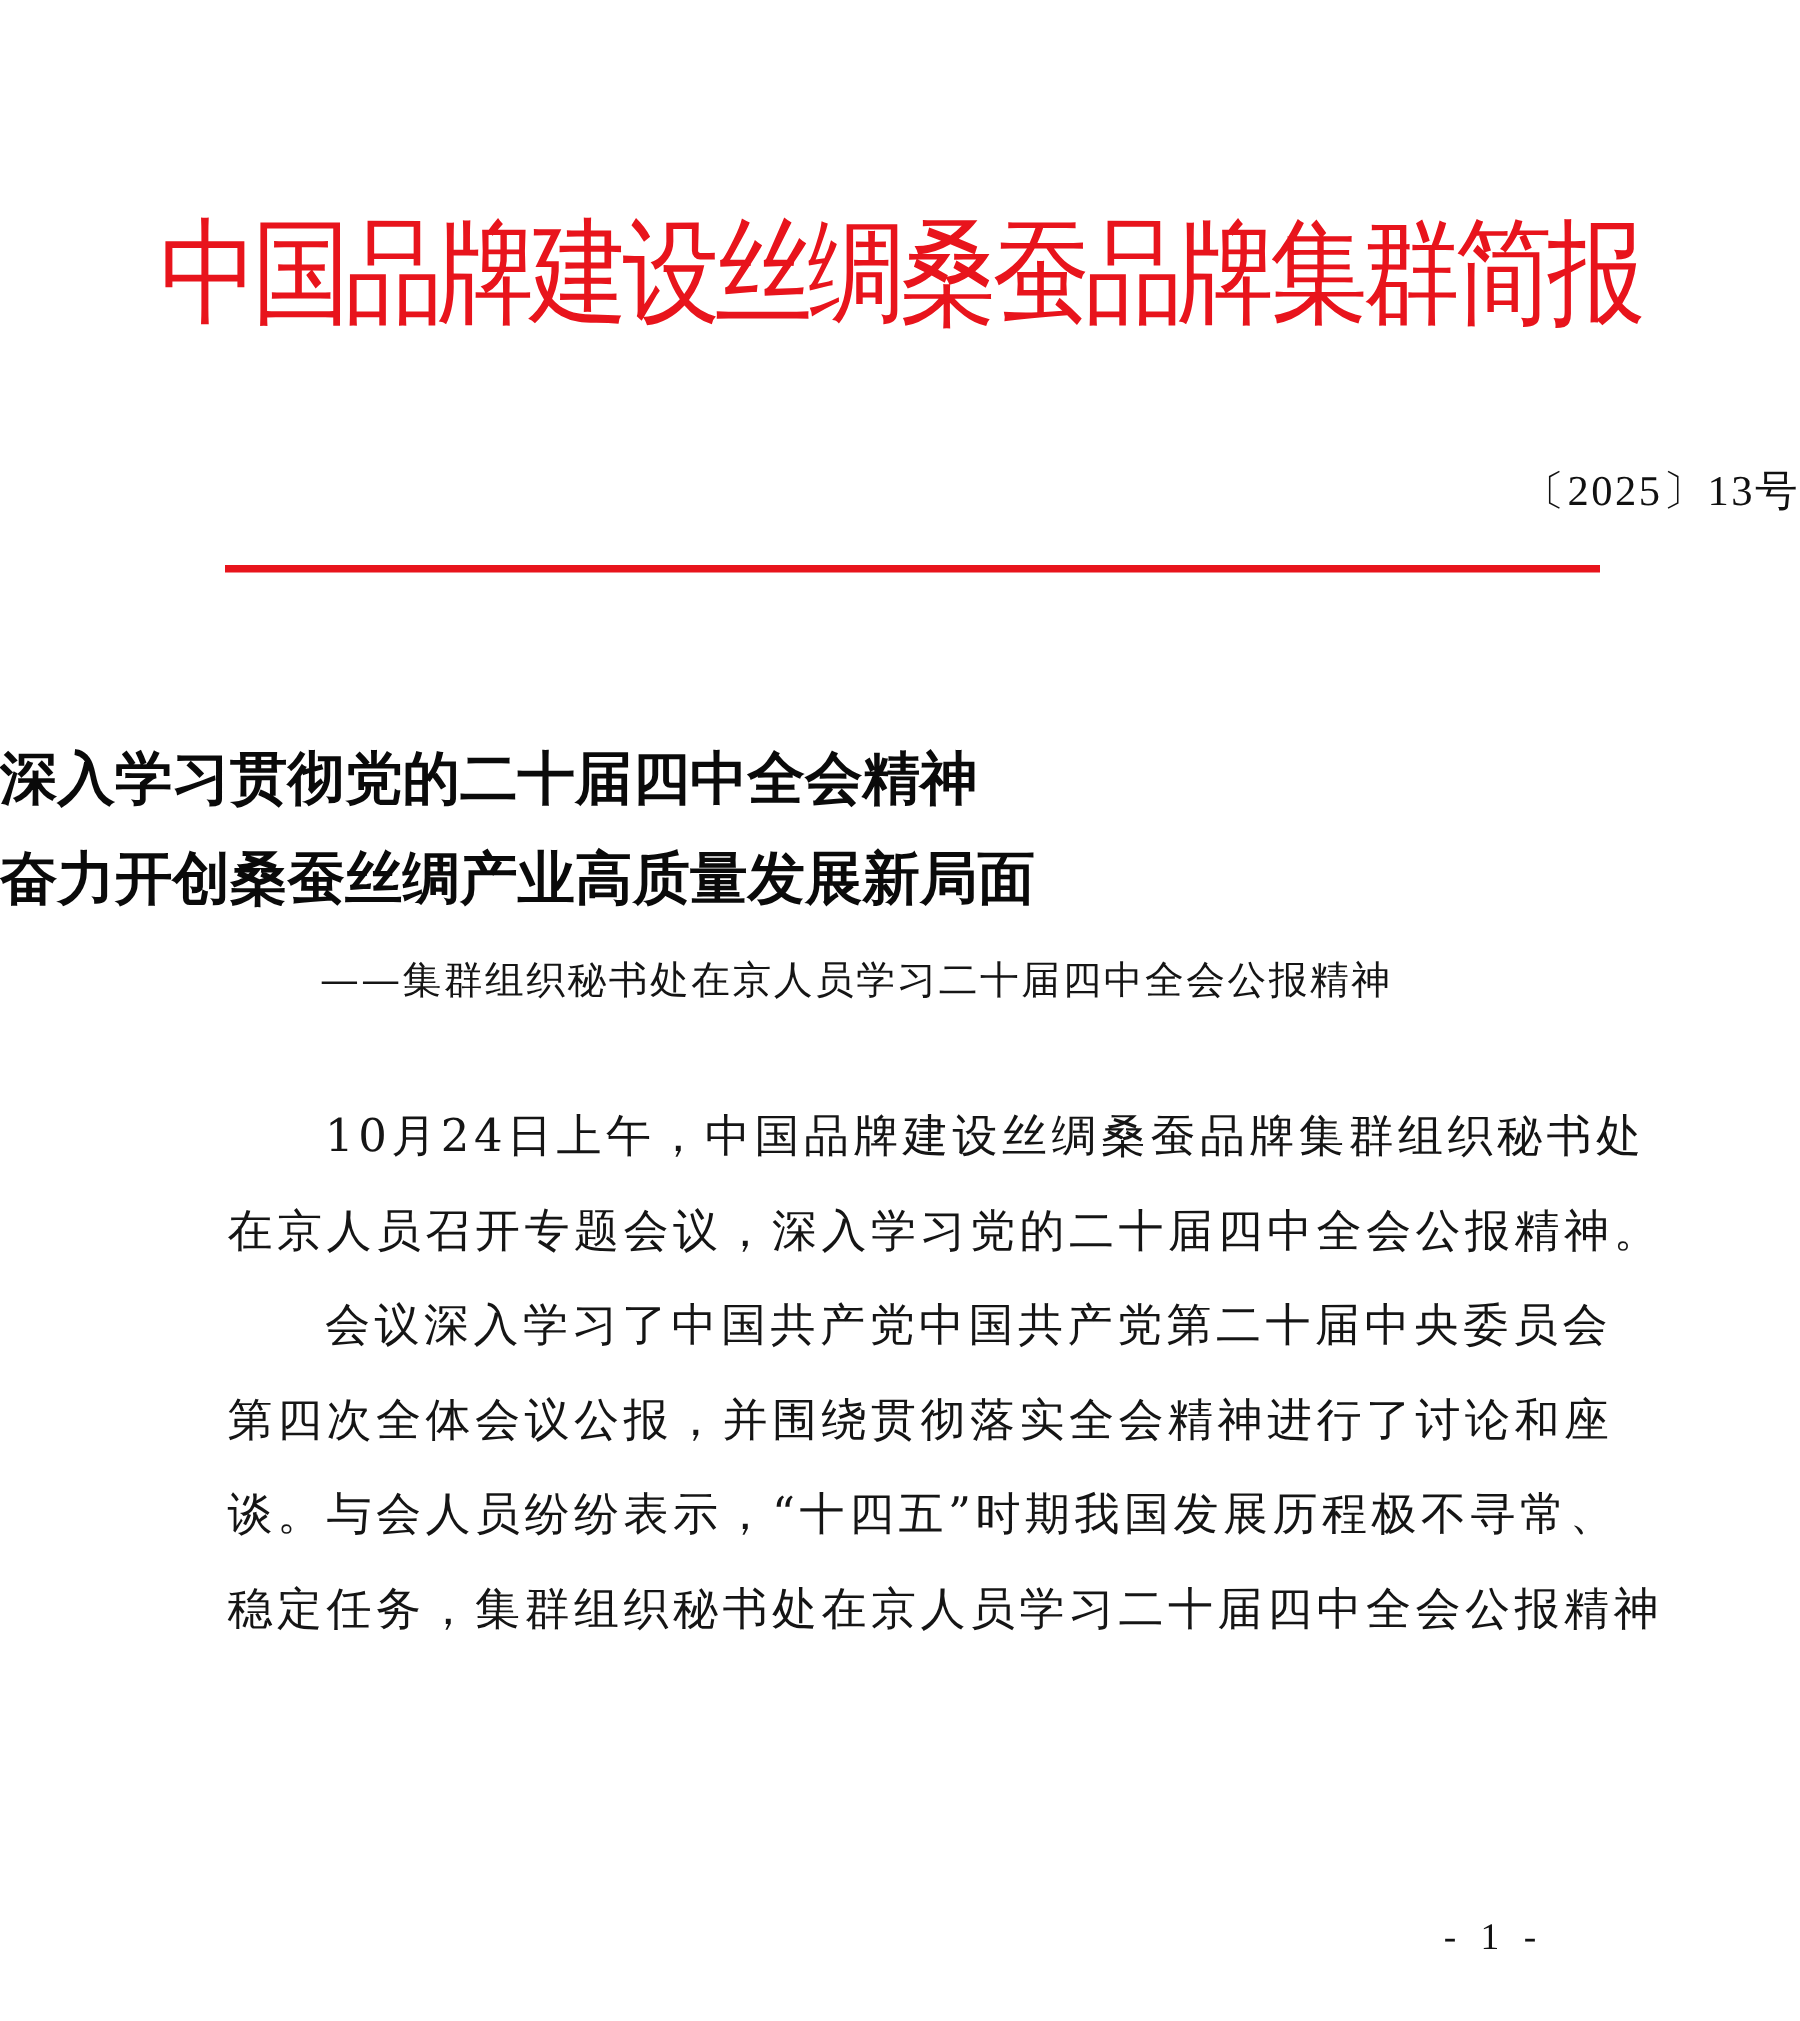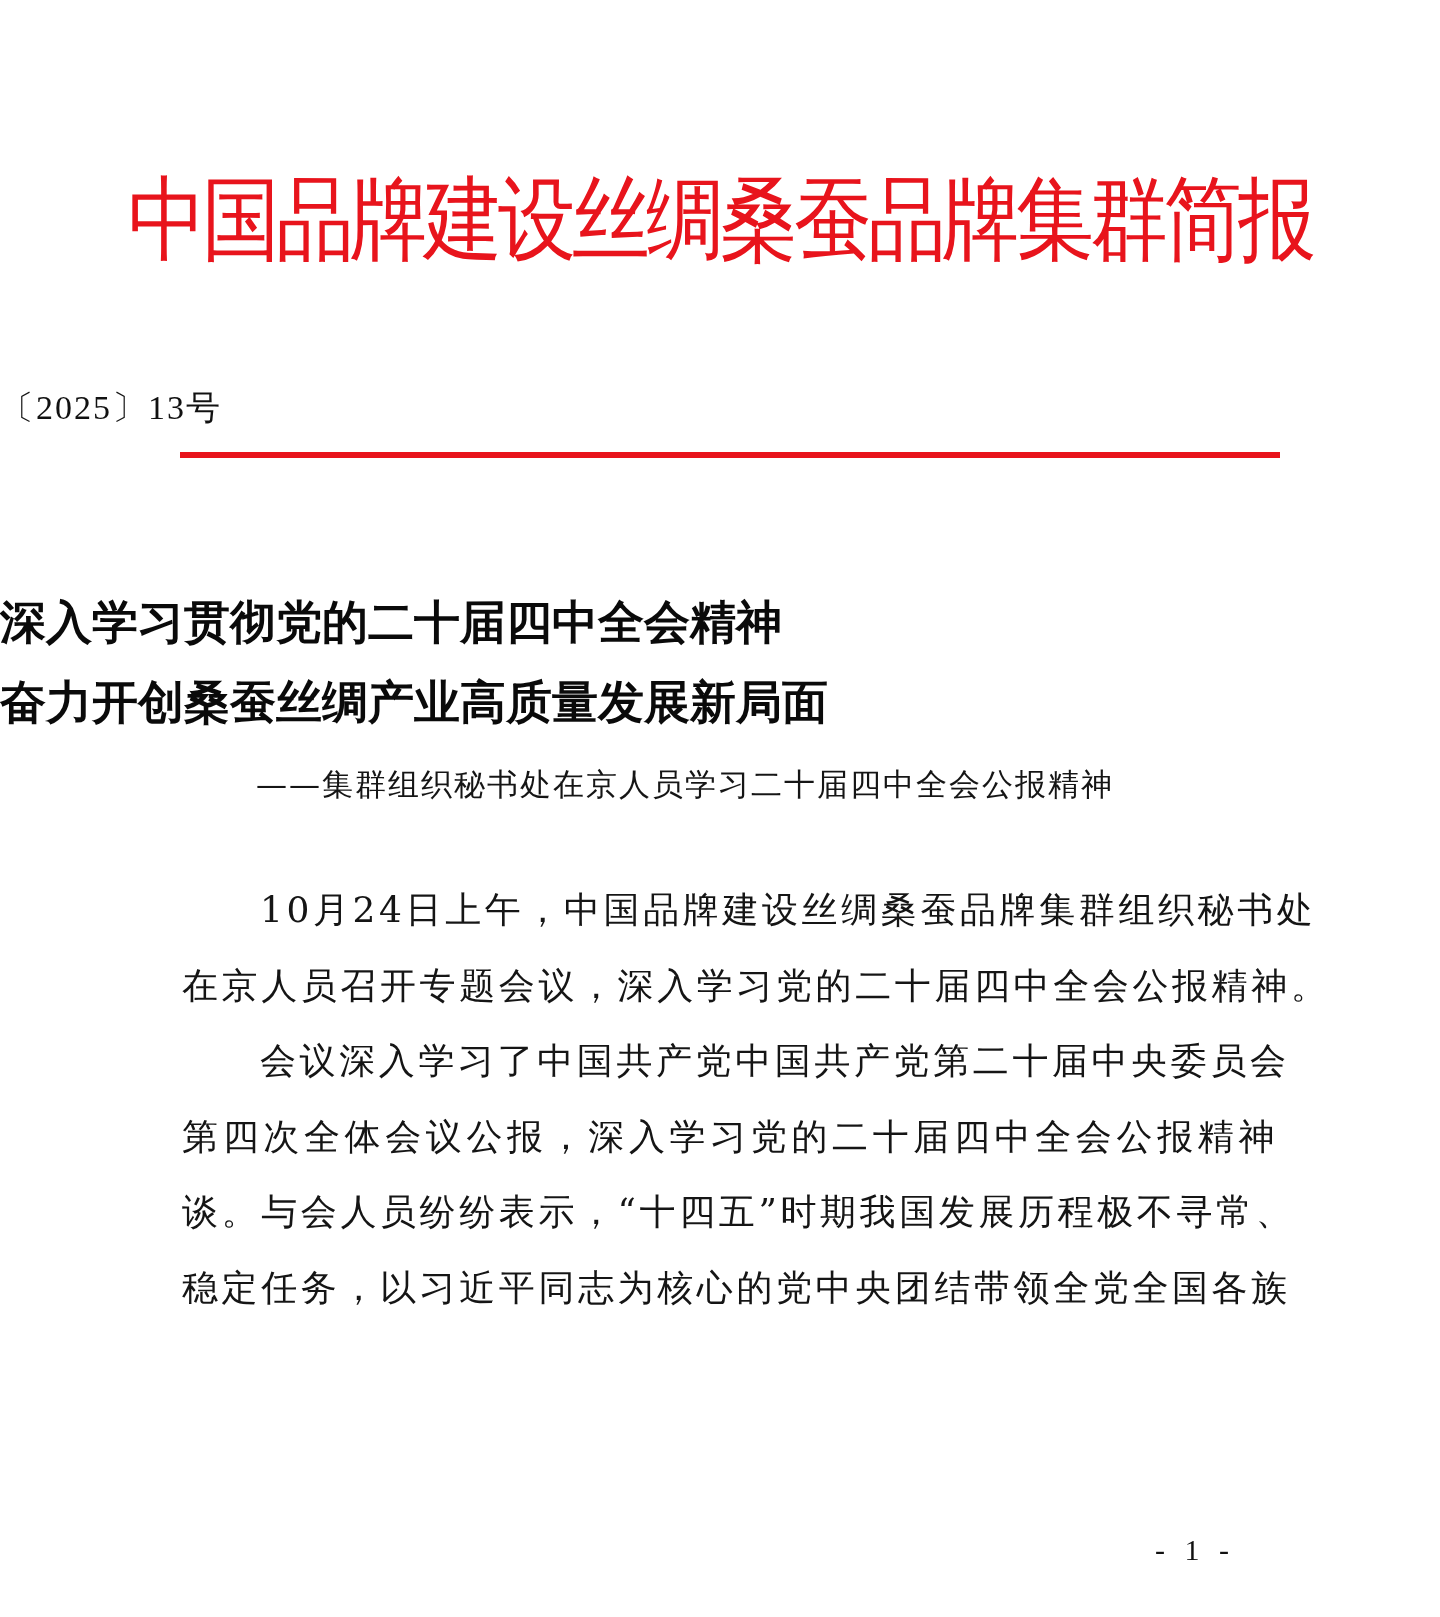--- a/index.html
+++ b/index.html
@@ -33,23 +33,23 @@
       font-size: 78px;
       font-weight: normal;
       letter-spacing: -4px;
       line-height: 100px;
       transform: scaleY(1.18);
       transform-origin: center top;
     }
     .issue-number {
       position: absolute;
       left: 0;
-      top: 386px;
+      top: 372px;
       width: 1440px;
-      text-align: left;
+      text-align: right;
       font-family: "Liberation Serif", "DejaVu Serif", serif;
       font-size: 34px;
       color: #111;
       letter-spacing: 2px;
       line-height: 44px;
     }
     .red-rule {
       position: absolute;
       left: 180px;
       top: 452px;
@@ -132,20 +132,20 @@
 
   <div class="headline line1">深入学习贯彻党的二十届四中全会精神</div>
   <div class="headline line2">奋力开创桑蚕丝绸产业高质量发展新局面</div>
 
   <div class="subheadline">——集群组织秘书处在京人员学习二十届四中全会公报精神</div>
 
   <div class="body-text">
     <div class="body-line indent">10月24日上午，中国品牌建设丝绸桑蚕品牌集群组织秘书处</div>
     <div class="body-line">在京人员召开专题会议，深入学习党的二十届四中全会公报精神。</div>
     <div class="body-line indent">会议深入学习了中国共产党中国共产党第二十届中央委员会</div>
-    <div class="body-line">第四次全体会议公报，深入学习党的二十届四中全会公报精神</div>
+    <div class="body-line">第四次全体会议公报，并围绕贯彻落实全会精神进行了讨论和座</div>
     <div class="body-line">谈。与会人员纷纷表示，“十四五”时期我国发展历程极不寻常、</div>
-    <div class="body-line">稳定任务，以习近平同志为核心的党中央团结带领全党全国各族</div>
+    <div class="body-line">稳定任务，集群组织秘书处在京人员学习二十届四中全会公报精神</div>
   </div>
 
   <div class="page-number">- 1 -</div>
 
 </div>
 
 </body></html>

